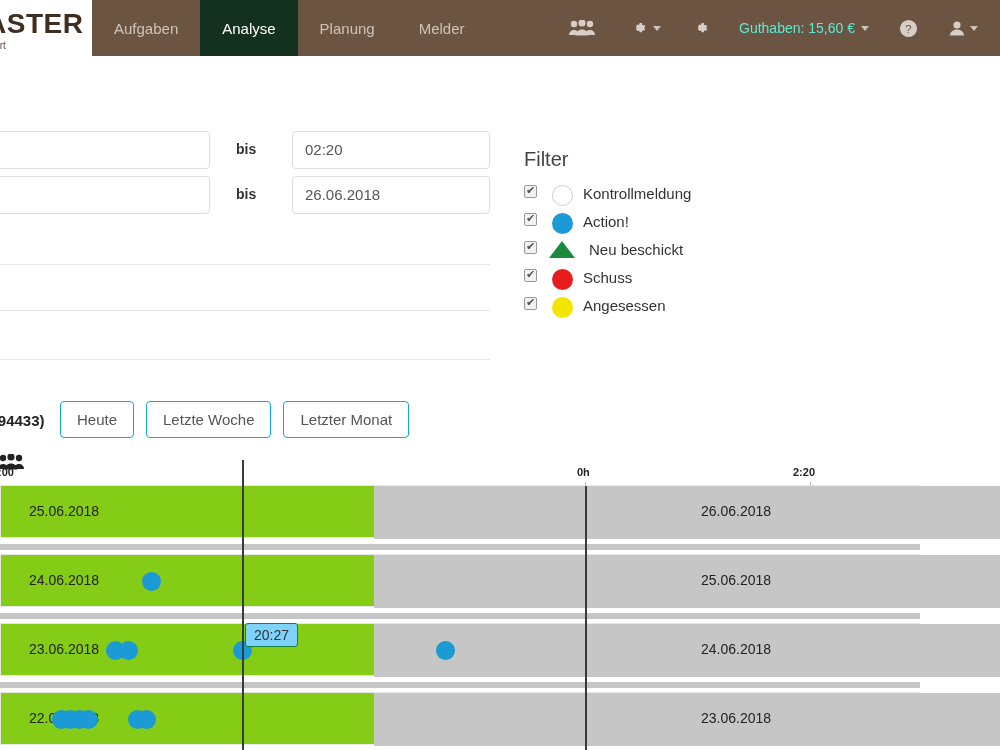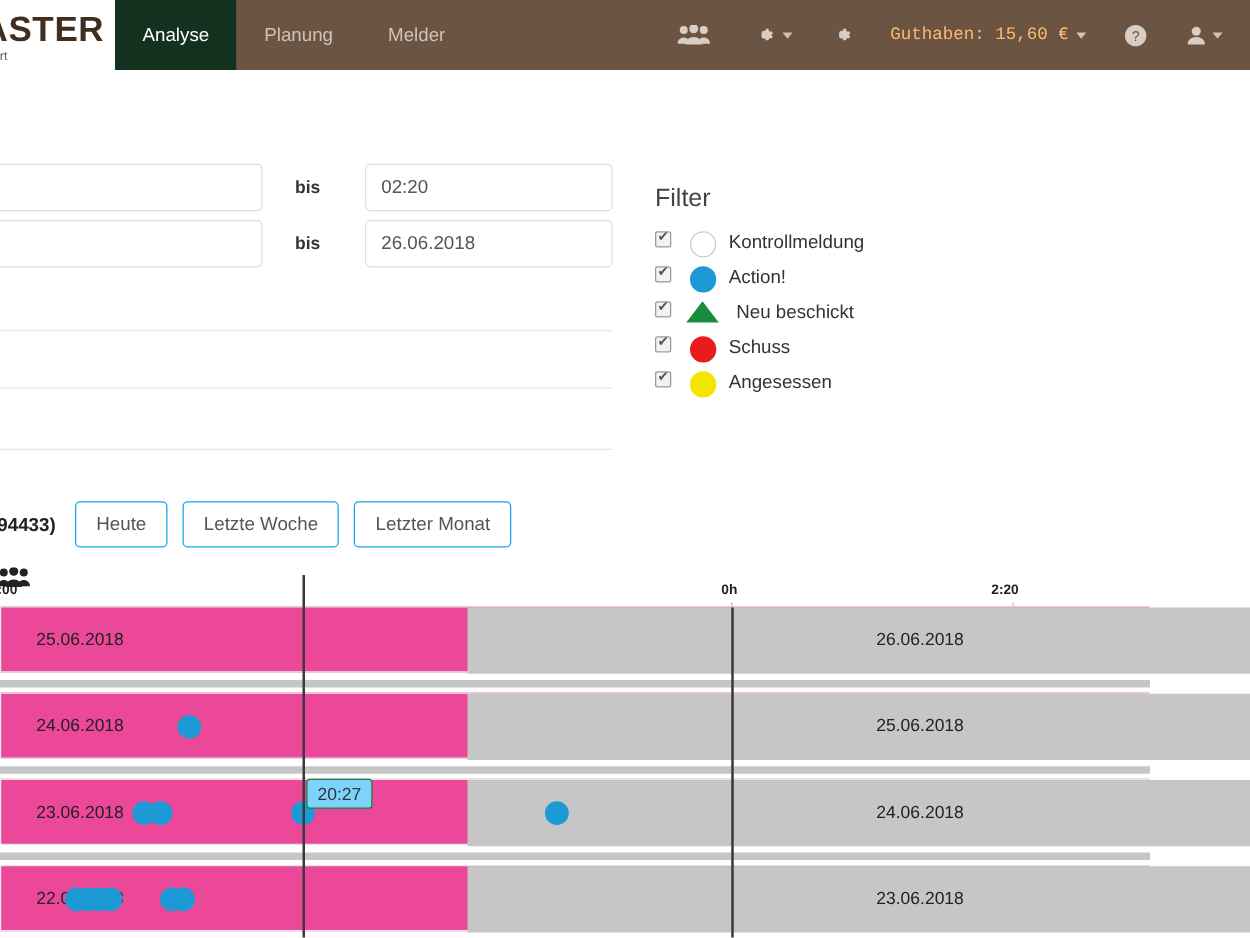--- a/index.html
+++ b/index.html
@@ -41,21 +41,21 @@
   .nav-icon {
     display: flex; align-items: center; justify-content: center;
     padding: 0 16px; height: 56px; color: #d8cec6; font-size: 17px;
   }
   .nav-icon svg { display: block; }
   .caret {
     display: inline-block; width: 0; height: 0; margin-left: 6px;
     border-left: 4px solid transparent; border-right: 4px solid transparent;
     border-top: 5px solid #cfc3b8; vertical-align: middle;
   }
-  #balance { color: #fdba74; font-size: 14px; padding: 0 14px; display: flex; align-items: center; font-family: Liberation Mono, monospace; }
+  #balance { color: #5eead4; font-size: 14px; padding: 0 14px; display: flex; align-items: center; }
 
   
   #form-panel { position: absolute; left: 0; top: 131px; width: 490px; }
   .field-row { position: relative; height: 45px; margin-bottom: 0; }
   .inp {
     position: absolute; height: 38px; border: 1px solid #dddddd;
     border-radius: 4px; background: #fff; color: #555;
     font-size: 15px; padding: 0 12px; line-height: 36px;
     font-family: "Liberation Sans", sans-serif;
   }
@@ -96,21 +96,21 @@
     padding: 9px 16px; font-size: 15px; color: #555;
     font-family: "Liberation Sans", sans-serif; cursor: pointer;
   }
 
   
   #timeline { position: absolute; left: 0; top: 460px; width: 1000px; height: 290px; }
   .axis-label { position: absolute; top: 6px; font-size: 11px; color: #222; font-weight: bold; white-space: nowrap; }
   .tick { position: absolute; top: 22px; width: 1px; height: 8px; background: #bbb; }
 
   .row-wrap { position: absolute; left: 0; width: 1000px; }
-  .row-outer { position: absolute; left: 0; width: 920px; height: 53px; border: 1px solid #e8e8e8; background: #ec4899; }
+  .row-outer { position: absolute; left: 0; width: 920px; height: 53px; border: 1px solid #e8e8e8; background: #84cc16; }
   .row-band { position: absolute; left: 373px; width: 627px; height: 53px; background: #c6c6c6; }
   .row-left-date { position: absolute; left: 28px; top: 17px; font-size: 14px; color: #222; }
   .row-right-date { position: absolute; left: 700px; top: 17px; font-size: 14px; color: #222; }
   .sep { position: absolute; left: 0; width: 920px; height: 6px; background: #c6c6c6; }
   .evt { position: absolute; width: 19px; height: 19px; border-radius: 50%; background: #1b9ad6; }
   .vline { position: absolute; width: 2px; background: #3a3a3a; }
   .tipbox {
     position: absolute; border: 1px solid #15803d; background: #7dd3fc;
     border-radius: 3px; padding: 3px 8px; font-size: 14px; color: #333;
     white-space: nowrap;
@@ -118,20 +118,23 @@
 </style>
 </head>
 <body>
 
 <div id="topbar">
   <div id="logo-box">
     <div id="logo-text">ASTER</div>
     <div id="logo-sub">iert</div>
   </div>
 
+  <div class="nav-tab">
+    <span>Aufgaben</span>
+  </div>
   <div class="nav-tab active">
     <span>Analyse</span>
   </div>
   <div class="nav-tab">
     <span>Planung</span>
   </div>
   <div class="nav-tab">
     <span>Melder</span>
   </div>
 

